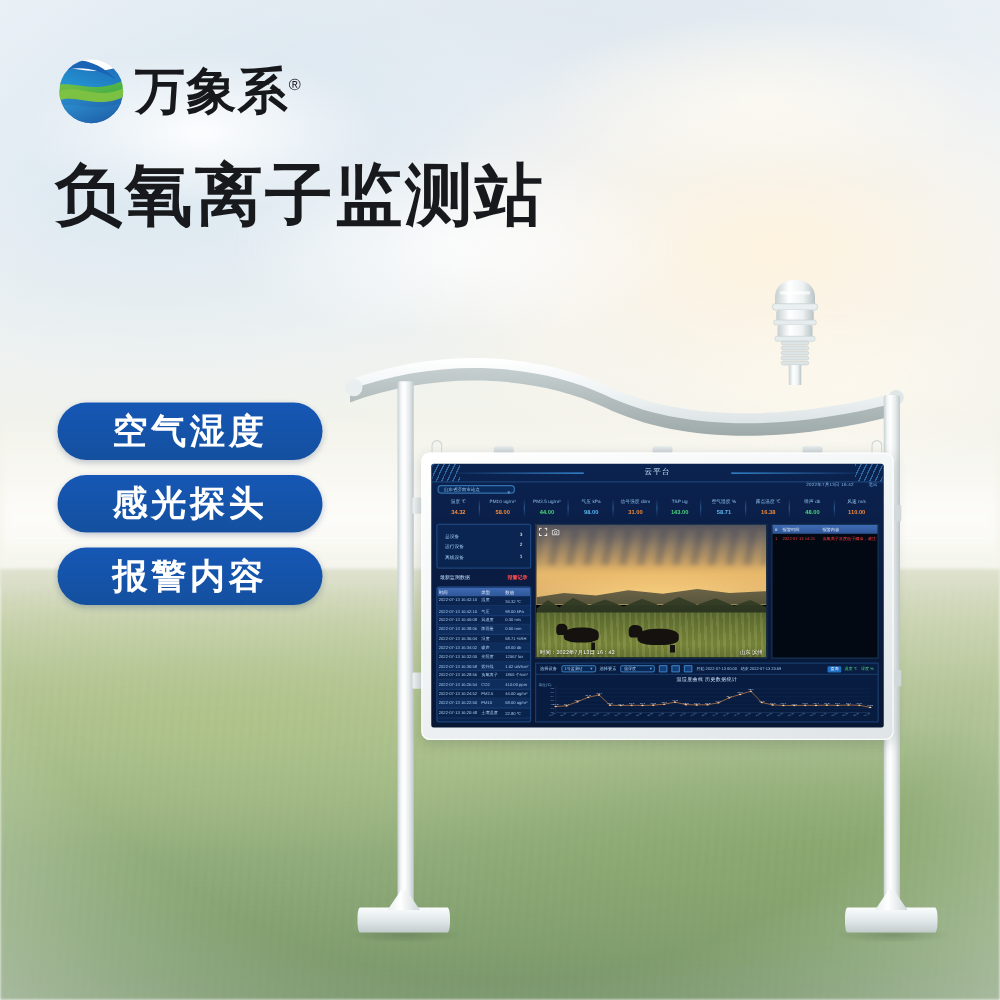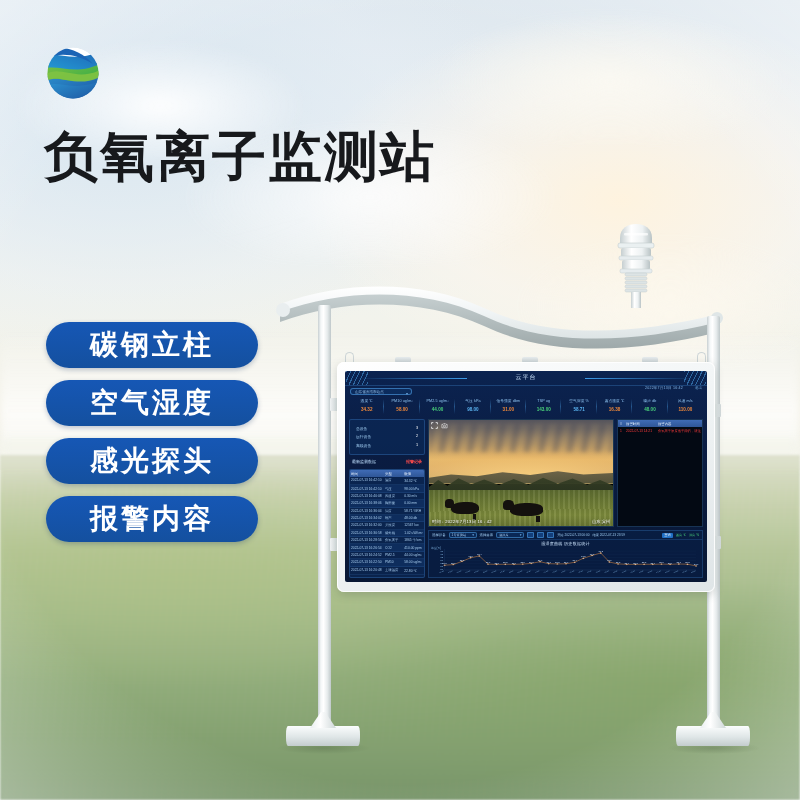--- a/index.html
+++ b/index.html
@@ -395,28 +395,30 @@
         <circle cx="50" cy="50" r="44" fill="#ffffff"></circle>
         <path d="M-10,62 C20,40 48,76 104,46 L104,96 L-10,96 Z" fill="url(#gB)"></path>
         <path d="M-10,44 C16,20 52,58 104,26 L104,50 C52,82 16,44 -10,68 Z" fill="url(#gG)"></path>
         <path d="M-10,26 C18,4 50,40 104,8 L104,30 C50,62 18,26 -10,48 Z" fill="url(#gB2)"></path>
         <path d="M10,8 C42,2 68,16 84,34 C62,20 34,14 10,22 Z" fill="#1b64b5"></path>
         <path d="M-4,74 C24,58 52,86 100,62 L100,100 L-4,100 Z" fill="url(#gB)" opacity=".95"></path>
         <path d="M4,52 C28,36 56,66 98,44 L98,56 C56,78 28,50 4,64 Z" fill="#7ec242" opacity=".95"></path>
       </g>
     </svg>
   </div>
+  <div class="brand-name">
+    <span>万象系</span><span class="brand-reg">®</span>
+  </div>
 </div>
 
 <div class="headline">
   <div>负氧离子监测站</div>
 </div>
 
 <div class="pills">
-  <div class="pill">碳钢立柱</div>
   <div class="pill">空气湿度</div>
   <div class="pill">感光探头</div>
   <div class="pill">报警内容</div>
 </div>
 
 <div id="kiosk">
 
   <div class="canopy">
     <svg viewBox="0 0 450 80" width="450" height="80">
       <defs>

